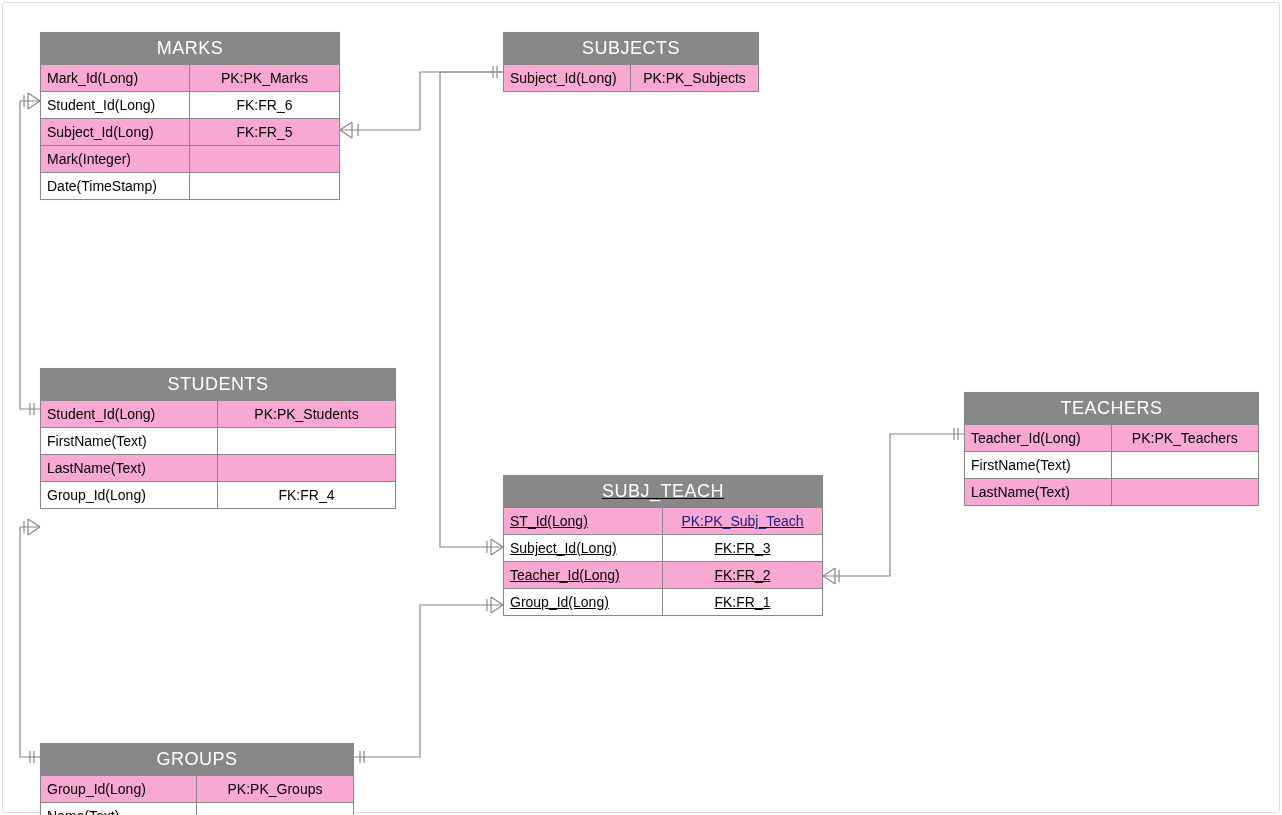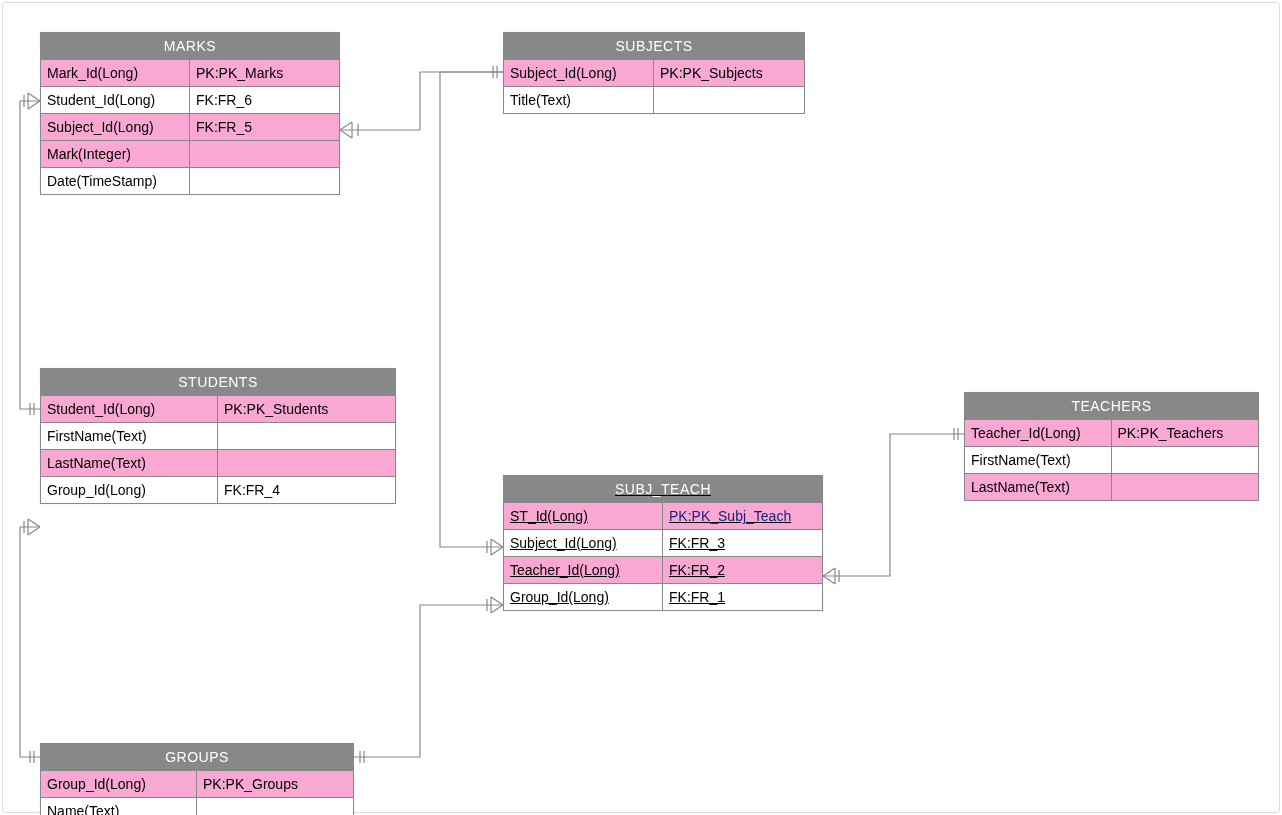--- a/index.html
+++ b/index.html
@@ -32,37 +32,38 @@
     border: 1px solid #888;
     background: #fff;
     box-shadow: 0 0 1px rgba(0,0,0,0.15);
   }
   .entity .title {
     background: #888;
     color: #fff;
     text-align: center;
     font-weight: 500;
     padding: 5px 4px;
-    font-size: 14px;
+    font-size: 18px;
     letter-spacing: 0.5px;
   }
   .entity .row {
     display: flex;
     border-top: 1px solid #888;
   }
   .entity .row .col1 {
     flex: 0 0 50%;
     padding: 5px 6px;
     border-right: 1px solid #888;
     white-space: nowrap;
   }
   .entity .row .col2 {
     flex: 0 0 50%;
     padding: 5px 6px;
     white-space: nowrap;
+    text-align: center;
   }
   .entity .row.alt .col1,
   .entity .row.alt .col2 {
     background: #f9a8d4;
   }
   .pk-blue { color: #1a237e; }
 </style>
 </head>
 <body>
 
@@ -124,30 +125,26 @@
   <div class="row alt">
     <div class="col1">Mark(Integer)</div>
     <div class="col2"></div>
   </div>
   <div class="row">
     <div class="col1">Date(TimeStamp)</div>
     <div class="col2"></div>
   </div>
 </div>
 
-<div class="entity" id="ent-subjects" style="left: 503px; top: 32px; width: 302px;">
+<div class="entity" id="ent-subjects" style="left: 503px; top: 32px; width: 256px;">
   <div class="title">SUBJECTS</div>
   <div class="row alt">
     <div class="col1">Subject_Id(Long)</div>
     <div class="col2">PK:PK_Subjects</div>
   </div>
-  <div class="row">
-    <div class="col1">Title(Text)</div>
-    <div class="col2"></div>
-  </div>
 </div>
 
 <div class="entity" id="ent-students" style="left: 40px; top: 368px; width: 356px;">
   <div class="title">STUDENTS</div>
   <div class="row alt">
     <div class="col1">Student_Id(Long)</div>
     <div class="col2">PK:PK_Students</div>
   </div>
   <div class="row">
     <div class="col1">FirstName(Text)</div>

